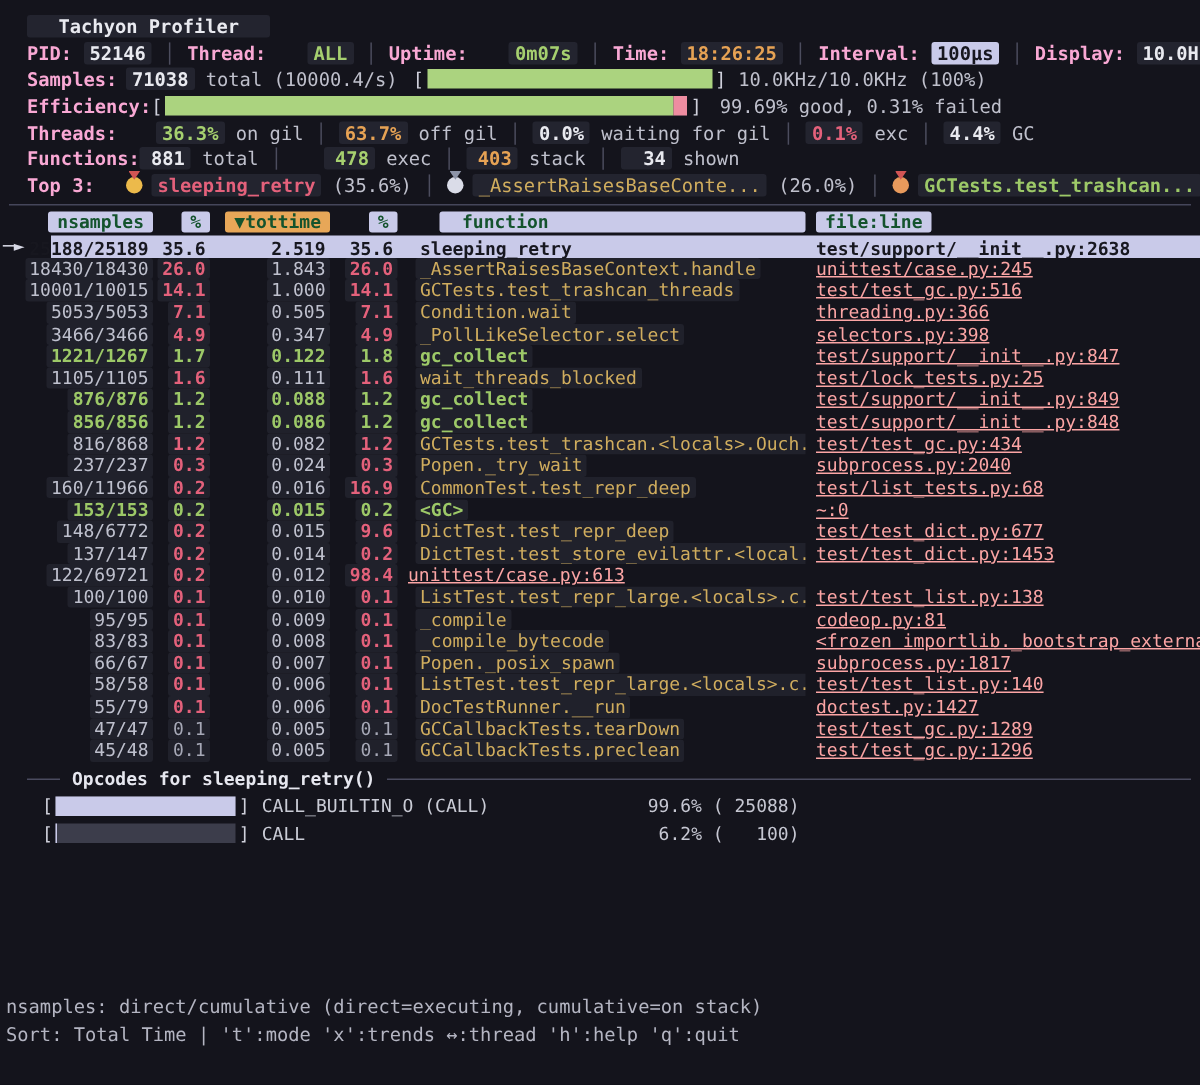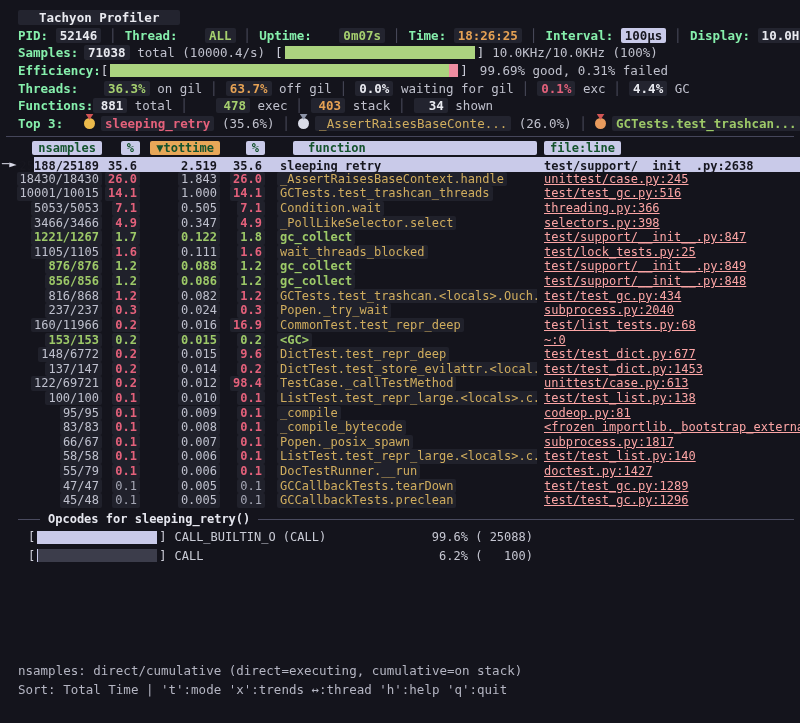--- a/index.html
+++ b/index.html
@@ -1,20 +1,20 @@
 <!DOCTYPE html>
 <html><head>
 <meta charset="utf-8">
 <style>
   html,body{margin:0;padding:0;background:#101018;}
   .screen{position:relative;width:800px;height:723px;background:#14141c;overflow:hidden;
           color:#c6c7d2;font-family:"DejaVu Sans Mono",monospace;font-size:12.5px;}
   .line{display:flex;align-items:center;height:17.6px;padding-left:18px;white-space:pre;}
   .line.first{margin-top:9px;}
-  .lbl{color:#86efac;font-weight:bold;}
+  .lbl{color:#f9a8d4;font-weight:bold;}
   .lblw{min-width:66px;display:inline-block;}
   .txt{color:#bfc0cc;}
   .sep{color:#4c4d5e;margin:0 8px;}
   .chip{background:#23242f;border-radius:2px;padding:0 4px;}
   .v-white{color:#e9eaf0;font-weight:bold;}
   .v-green{color:#a6d06f;font-weight:bold;margin-left:20px;}
   .v-orange{color:#e6a254;font-weight:bold;}
   .v-red{color:#e4617b;font-weight:bold;}
   .v-active{background:#c9cae9;color:#17171f;font-weight:bold;}
   .bracket{color:#cfd0db;}
@@ -57,21 +57,21 @@
   .rule{height:1px;background:#4a4b5f;}
   .rule.short{width:22px;margin-right:8px;}
   .rule.long{flex:1;margin-left:8px;}
   .optitle{font-weight:bold;color:#e6e7ef;font-size:12px;white-space:pre;}
   .oprow{display:flex;align-items:center;height:18.5px;padding-left:28px;width:505px;font-size:12px;}
   .opbar{width:120px;height:13px;background:#3c3d4b;margin:0 2px;display:flex;}
   .opfill{background:#c9cae9;height:100%;}
   .opname{margin-left:8px;color:#caccd6;white-space:pre;}
   .opstat{margin-left:auto;color:#c6c7d2;white-space:pre;}
   
-  .footer{position:absolute;left:18px;top:663px;color:#b4b5c2;font-size:12.5px;}
+  .footer{position:absolute;left:4px;top:663px;color:#b4b5c2;font-size:12.5px;}
   .footer div{height:19px;white-space:pre;}
   .title-chip{background:#23242f;border-radius:2px;padding:0 21px;color:#e9eaf0;font-weight:bold;}
 </style>
 </head>
 <body>
 
 <div class="screen">
 
   <div class="line first">
     <span class="title-chip">Tachyon Profiler</span>
@@ -245,21 +245,20 @@
         <div class="r"><span class="cellchip t-gray">0.014</span></div>
         <div class="r"><span class="cellchip t-red">0.2</span></div>
         <div class="l5"><span class="cellchip t-yellow">DictTest.test_store_evilattr.&lt;local...</span></div>
         <div class="l6 t-file">test/test_dict.py:1453</div>
       </div>
       <div class="trow">
         <div class="r"><span class="cellchip t-gray">122/69721</span></div>
         <div class="r"><span class="cellchip t-red">0.2</span></div>
         <div class="r"><span class="cellchip t-gray">0.012</span></div>
         <div class="r"><span class="cellchip t-red">98.4</span></div>
-        <div class="l5"><span class="cellchip t-yellow">TestCase._callTestMethod</span></div>
         <div class="l6 t-file">unittest/case.py:613</div>
       </div>
       <div class="trow">
         <div class="r"><span class="cellchip t-gray">100/100</span></div>
         <div class="r"><span class="cellchip t-red">0.1</span></div>
         <div class="r"><span class="cellchip t-gray">0.010</span></div>
         <div class="r"><span class="cellchip t-red">0.1</span></div>
         <div class="l5"><span class="cellchip t-yellow">ListTest.test_repr_large.&lt;locals&gt;.c...</span></div>
         <div class="l6 t-file">test/test_list.py:138</div>
       </div>

